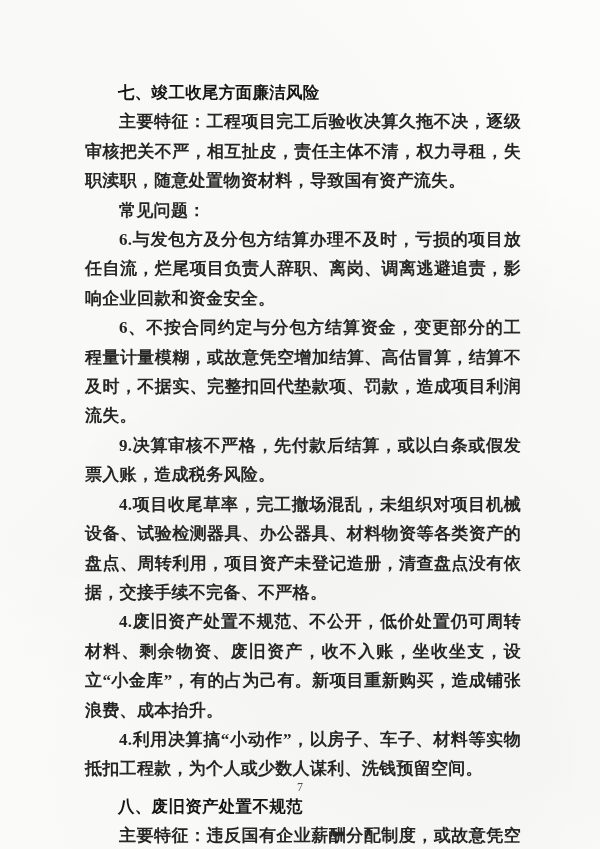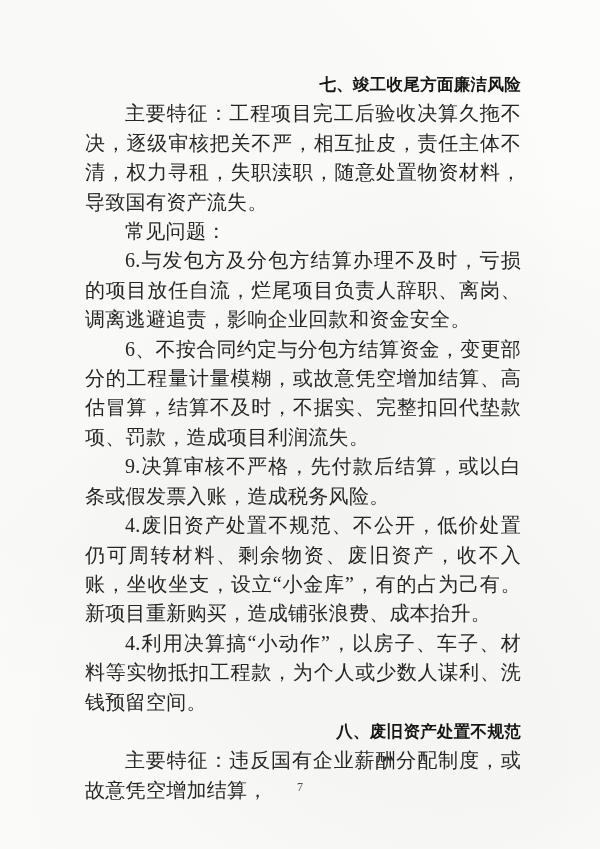--- a/index.html
+++ b/index.html
@@ -25,33 +25,35 @@
     font-family: "Liberation Serif", serif;
   }
   .doc-body {
     position: absolute;
     top: 70px;
     left: 85px;
     width: 436px;
   }
   .doc-body p {
     margin: 0;
-    font-size: 20px;
+    font-size: 17px;
     line-height: 29.4px;
     letter-spacing: 0.3px;
     text-align: justify;
     text-indent: 2em;
     color: #262626;
+    font-weight: bold;
   }
   .doc-body p.heading {
     font-family: "Liberation Sans", sans-serif;
     font-weight: 700;
     font-size: 16.5px;
     color: #151515;
-    text-align: right;
+    text-align: left;
+    margin-top: 8px;
   }
   .page-number {
     position: absolute;
     top: 779px;
     left: 0;
     width: 100%;
     text-align: center;
     font-size: 12px;
     line-height: 16px;
     color: #4a4a4a;
@@ -62,19 +64,20 @@
 <body>
 
 <div class="page">
   <div class="doc-body">
       <p class="heading">七、竣工收尾方面廉洁风险</p>
       <p class="para">主要特征：工程项目完工后验收决算久拖不决，逐级审核把关不严，相互扯皮，责任主体不清，权力寻租，失职渎职，随意处置物资材料，导致国有资产流失。</p>
       <p class="para">常见问题：</p>
       <p class="para">6.与发包方及分包方结算办理不及时，亏损的项目放任自流，烂尾项目负责人辞职、离岗、调离逃避追责，影响企业回款和资金安全。</p>
       <p class="para">6、不按合同约定与分包方结算资金，变更部分的工程量计量模糊，或故意凭空增加结算、高估冒算，结算不及时，不据实、完整扣回代垫款项、罚款，造成项目利润流失。</p>
       <p class="para">9.决算审核不严格，先付款后结算，或以白条或假发票入账，造成税务风险。</p>
+      <p class="para">4.项目收尾草率，完工撤场混乱，未组织对项目机械设备、试验检测器具、办公器具、材料物资等各类资产的盘点、周转利用，项目资产未登记造册，清查盘点没有依据，交接手续不完备、不严格。</p>
       <p class="para">4.废旧资产处置不规范、不公开，低价处置仍可周转材料、剩余物资、废旧资产，收不入账，坐收坐支，设立“小金库”，有的占为己有。新项目重新购买，造成铺张浪费、成本抬升。</p>
       <p class="para">4.利用决算搞“小动作”，以房子、车子、材料等实物抵扣工程款，为个人或少数人谋利、洗钱预留空间。</p>
       <p class="heading">八、废旧资产处置不规范</p>
       <p class="para">主要特征：违反国有企业薪酬分配制度，或故意凭空增加结算，</p>
     </div>
   <div class="page-number">7</div>
 </div>
 
 </body></html>

